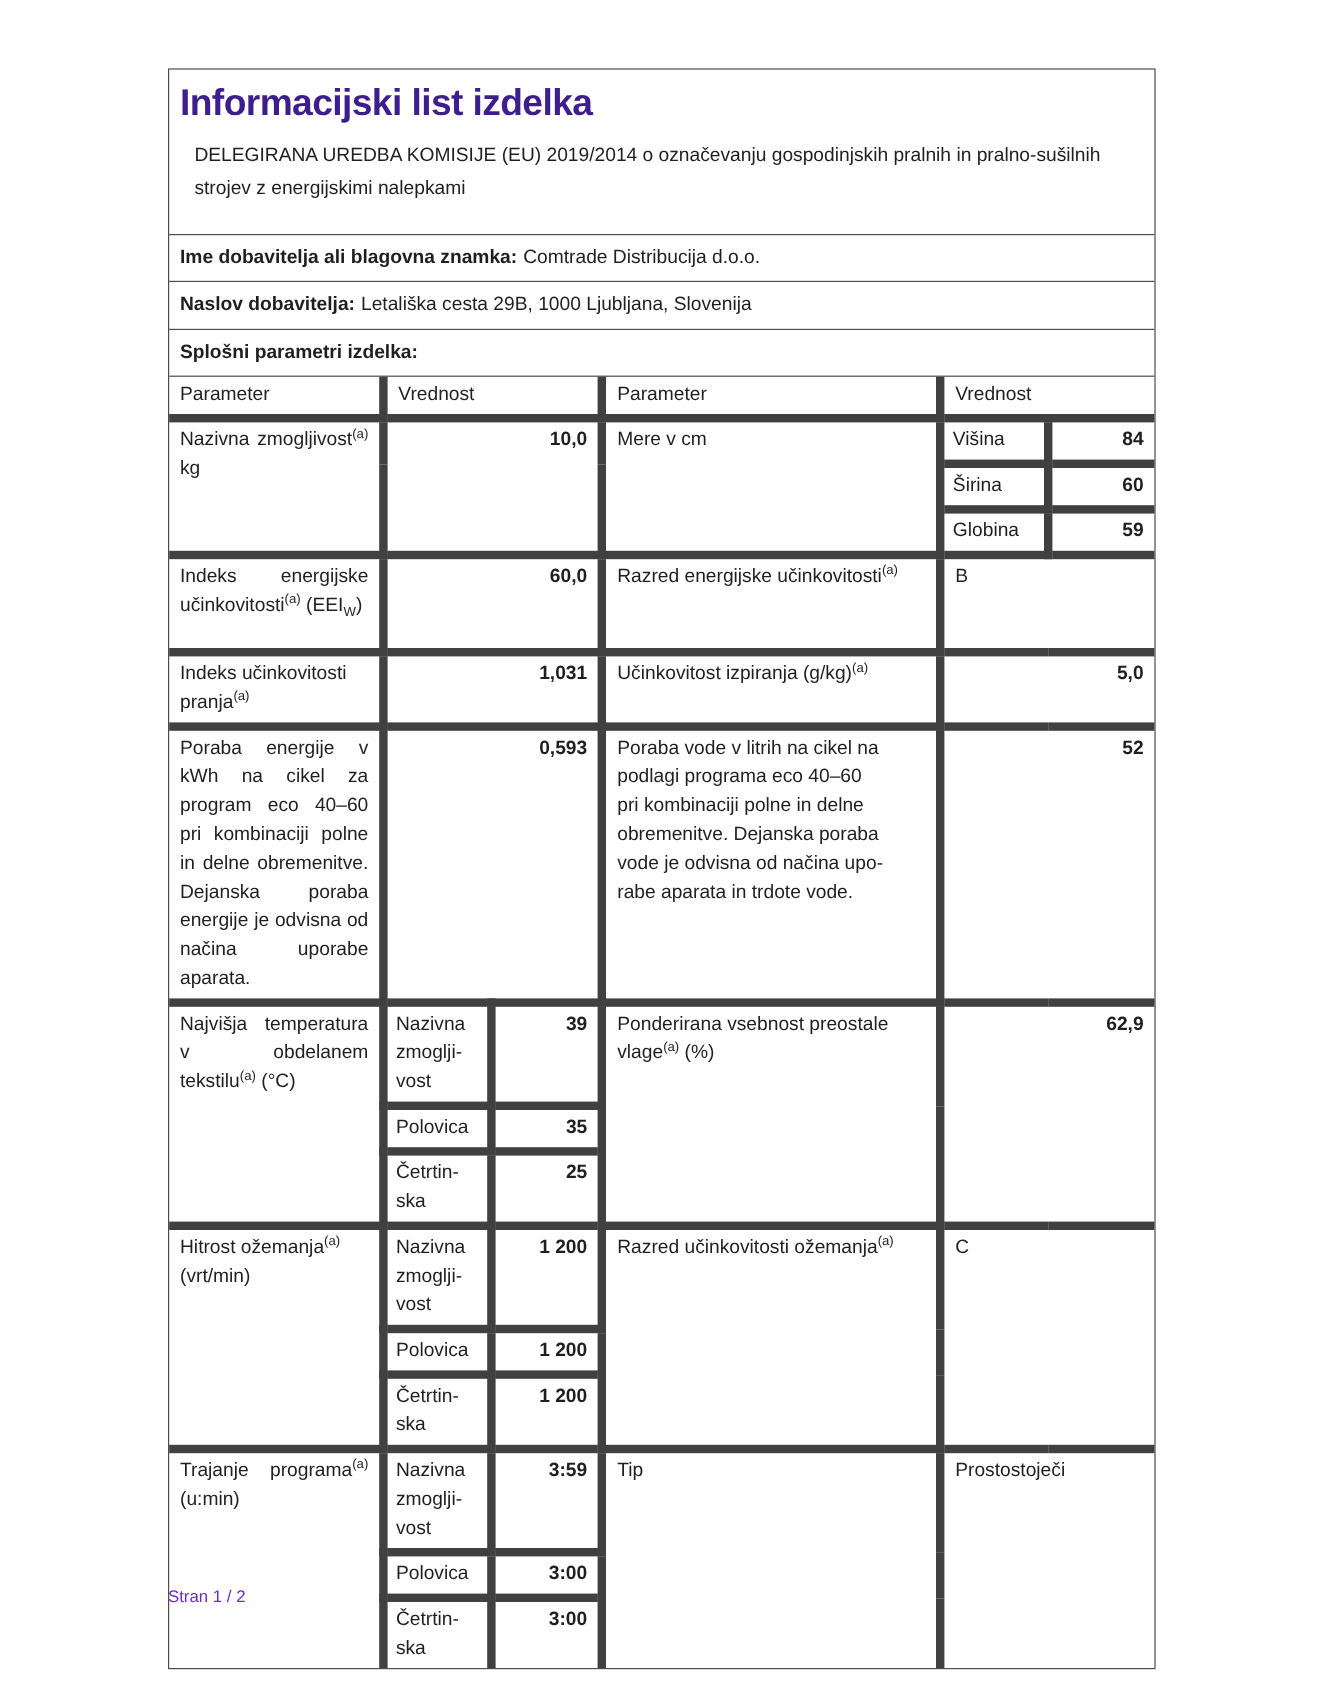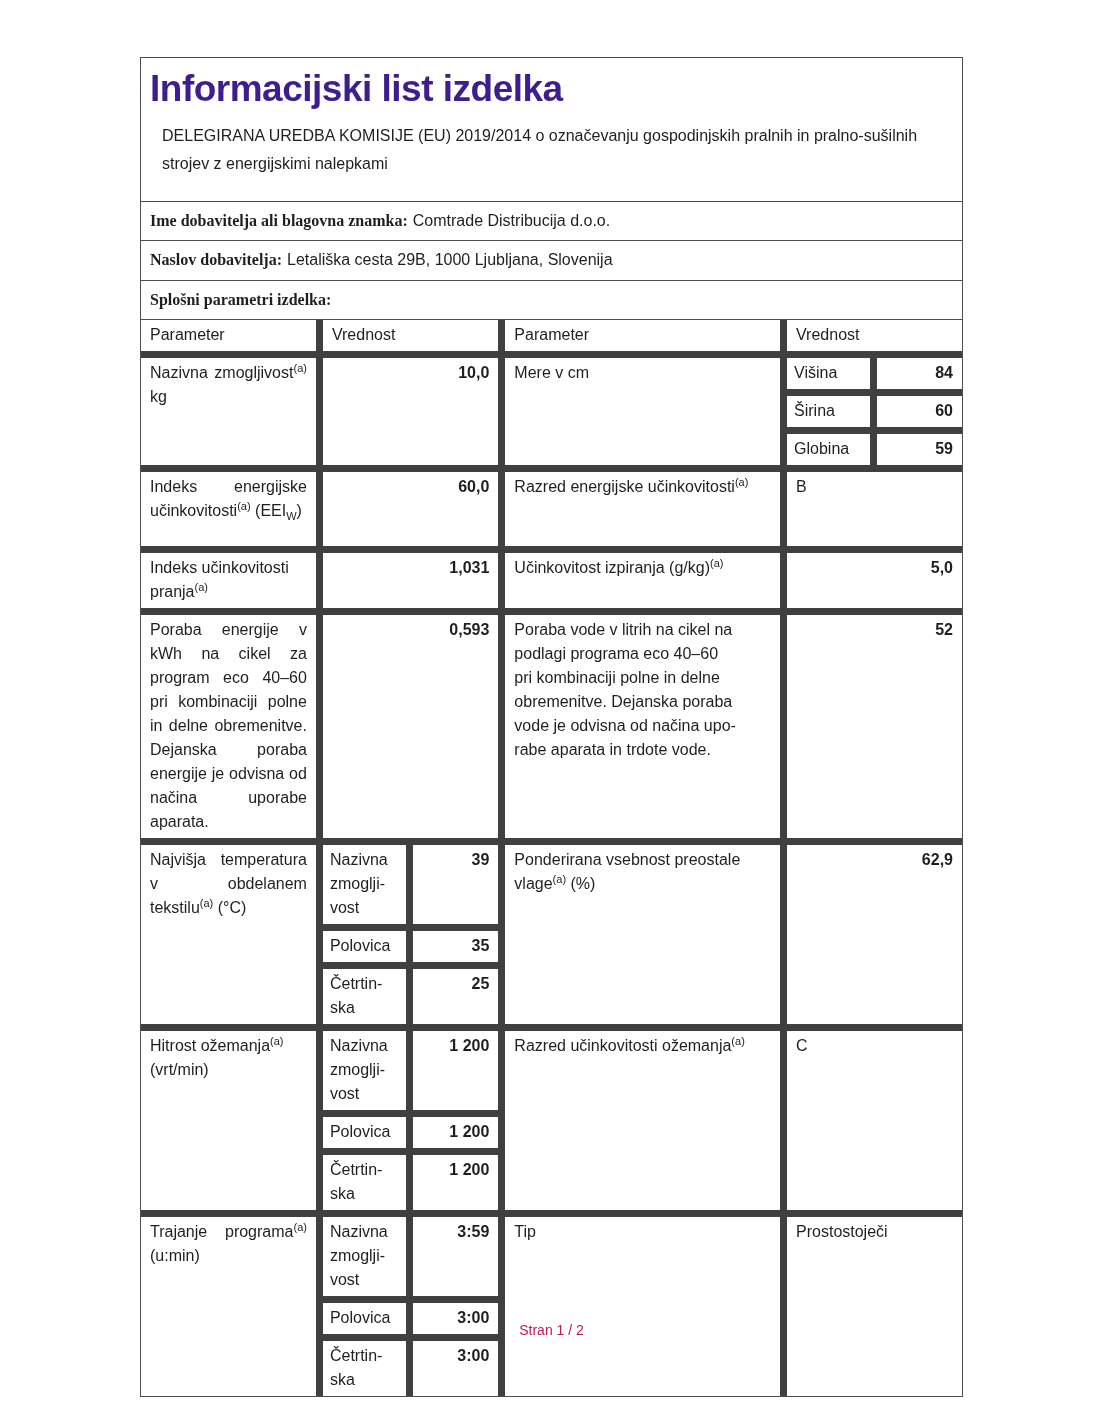--- a/index.html
+++ b/index.html
@@ -21,37 +21,37 @@
     box-sizing: border-box;
     border: 1.5px solid #4d4d4d;
     background: #ffffff;
   }
   .title-block {
     padding: 8px 9px 12px 9px;
     border-bottom: 1px solid #4d4d4d;
   }
   .title-block h1 {
     margin: 2px 0 10px 0;
-    font-size: 37px;
+    font-size: 31px;
     font-weight: bold;
     letter-spacing: -0.5px;
   }
   .subtitle {
     margin: 12px;
     font-size: 16px;
     line-height: 1.72;
     max-width: 800px;
   }
   .info-row {
     padding: 8px 9px;
     font-size: 16px;
     line-height: 1.4;
     border-bottom: 1px solid #4d4d4d;
   }
-  .info-row .lbl { font-weight: bold; font-family: Liberation Serif, serif; }
+  .info-row .lbl { font-weight: bold; }
   .info-row .val { margin-left: 5px; }
   table.params {
     width: 100%;
     border-collapse: collapse;
     border: hidden; 
     table-layout: fixed;
     font-size: 16px;
   }
   table.params td {
     border: 7px solid #404040;
@@ -72,23 +72,23 @@
   tr.rh53  { height: 53px; }
   tr.rh57  { height: 57px; }
   tr.rh78  { height: 78px; }
   tr.rh81  { height: 81px; }
   tr.rh220 { height: 220px; }
   .footer {
     position: absolute;
     left: 140px;
     top: 1322px;
     width: 823px;
-    text-align: center;
+    text-align: left;
     font-size: 14px;
-    color: #be185d;
+    color: #6d28d9;
   }
 </style>
 </head>
 <body>
 
 <div class="doc">
 
   <div class="title-block">
     <h1 style="color: rgb(62, 30, 142);">Informacijski list izdelka</h1>
     <p class="subtitle">DELEGIRANA UREDBA KOMISIJE (EU) 2019/2014 o označevanju gospodinjskih pralnih in pralno-sušilnih strojev z energijskimi nalepkami</p>

